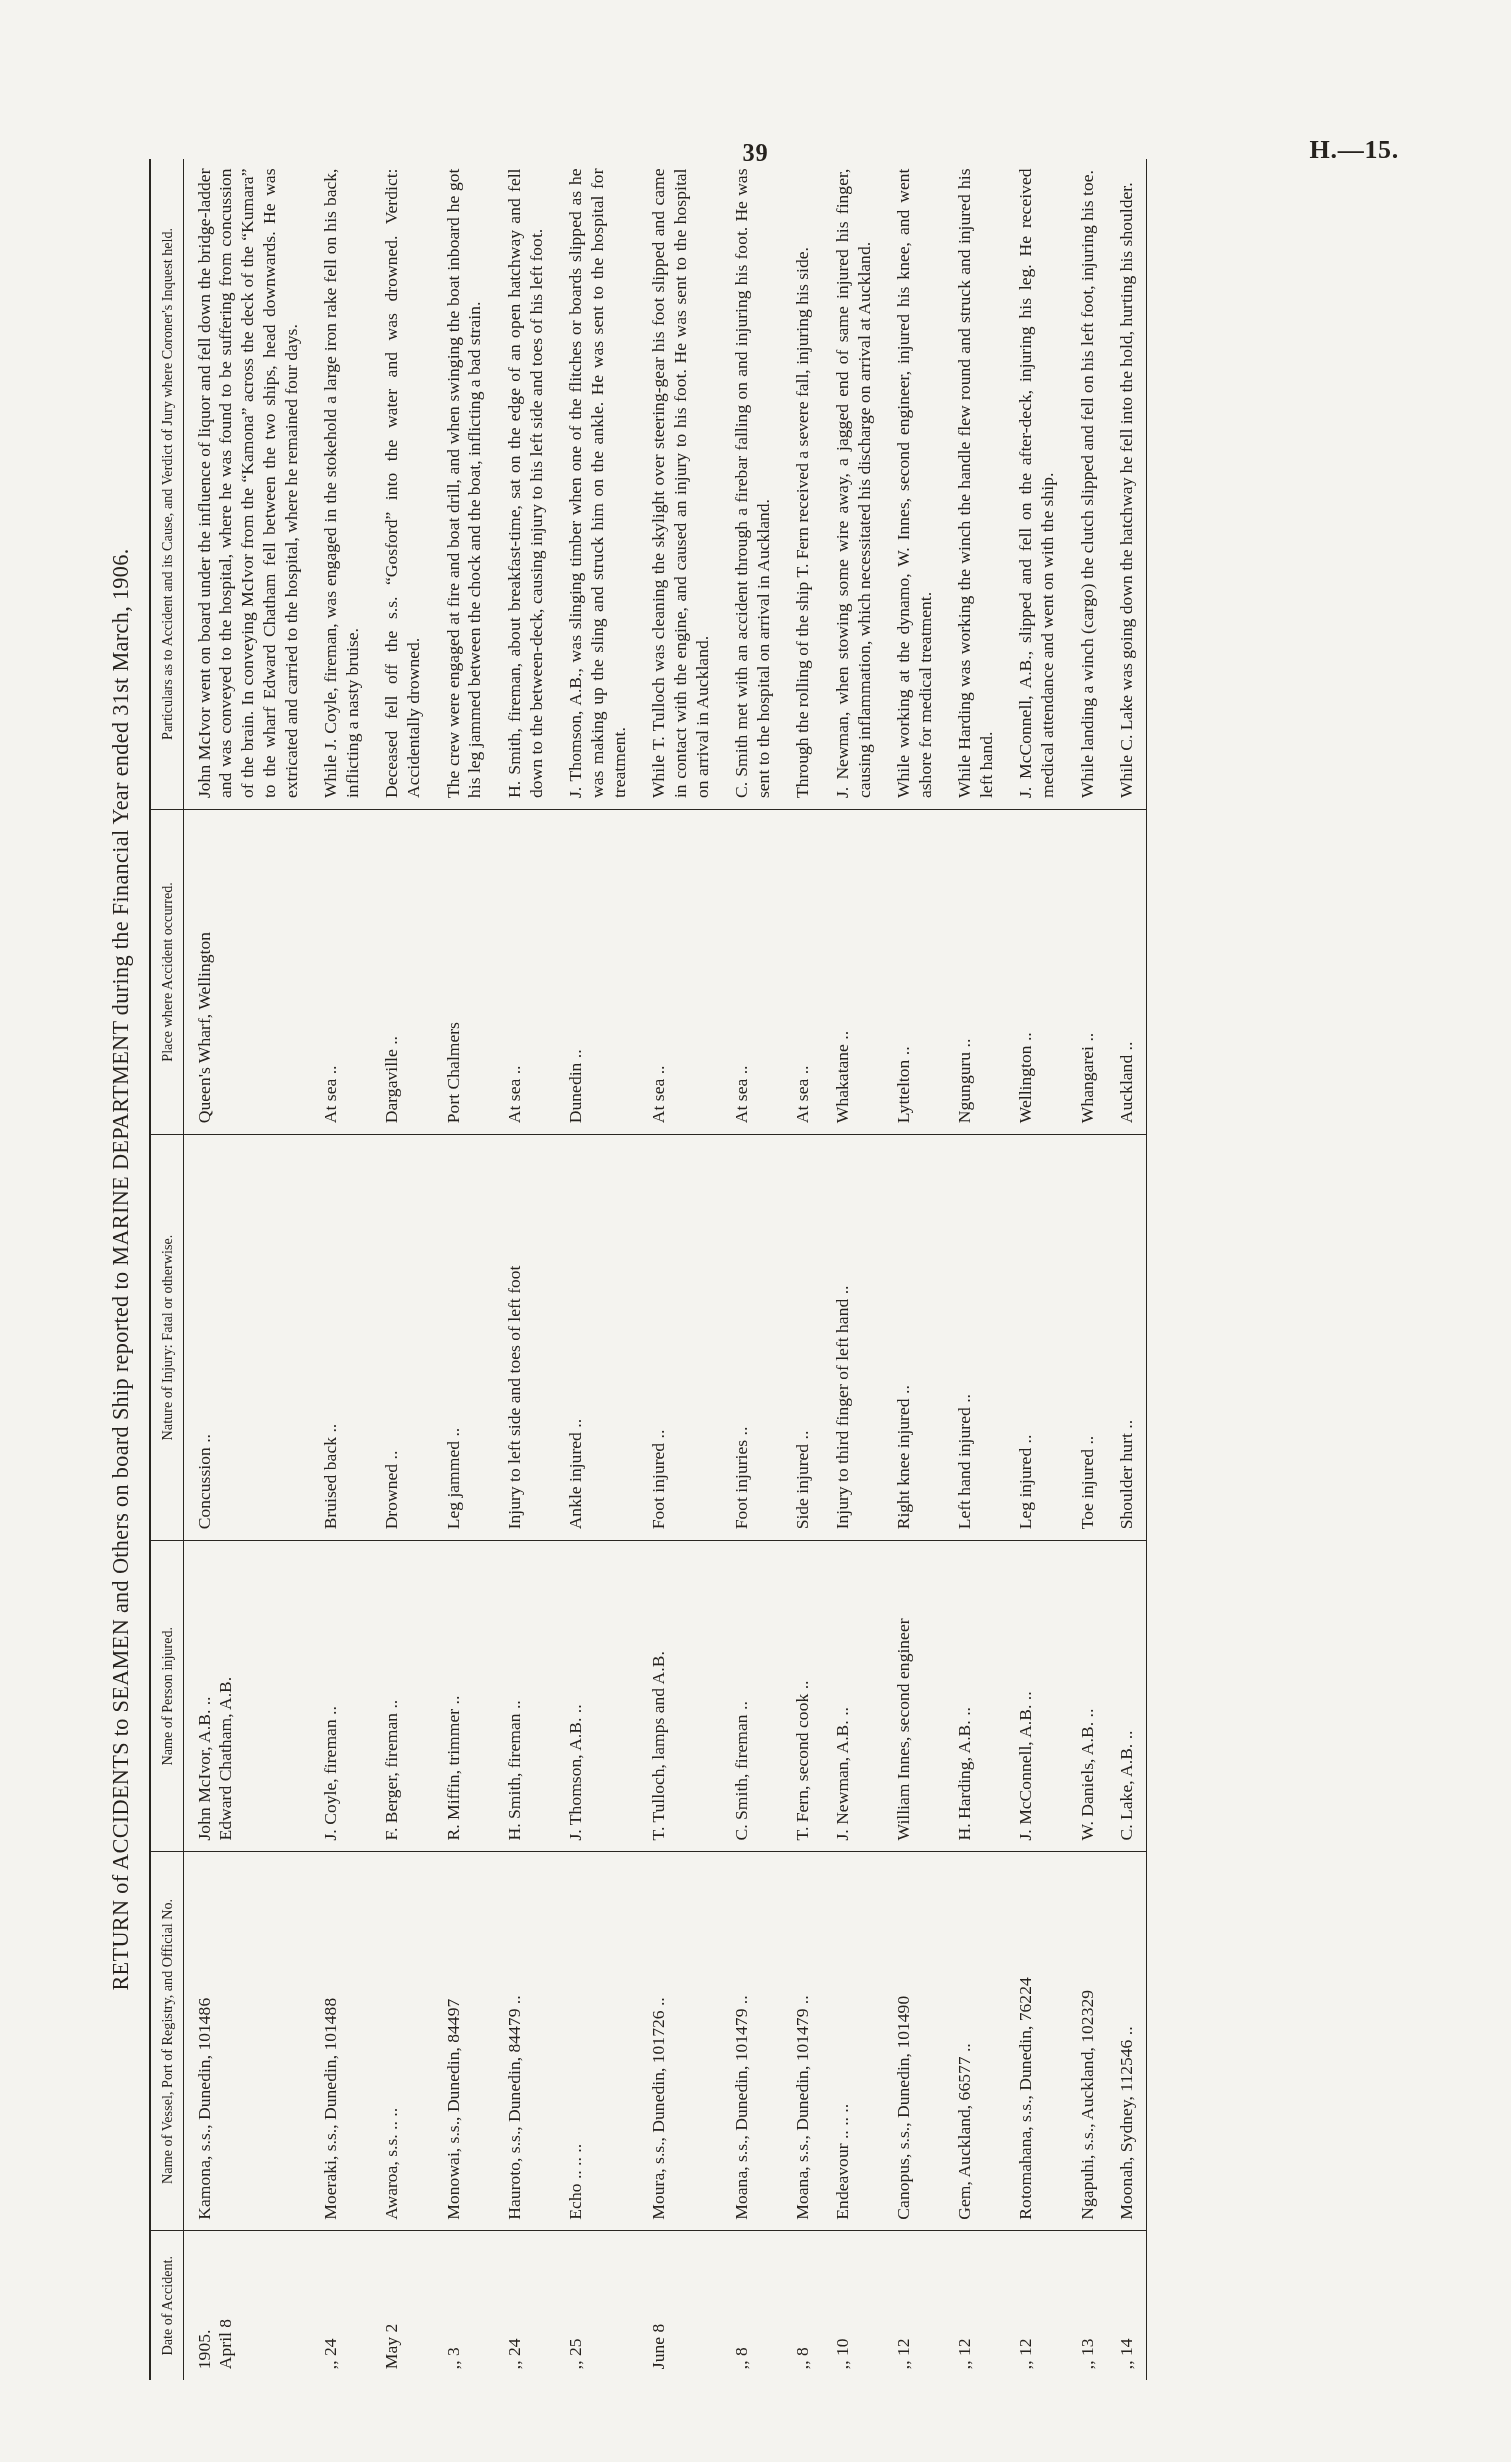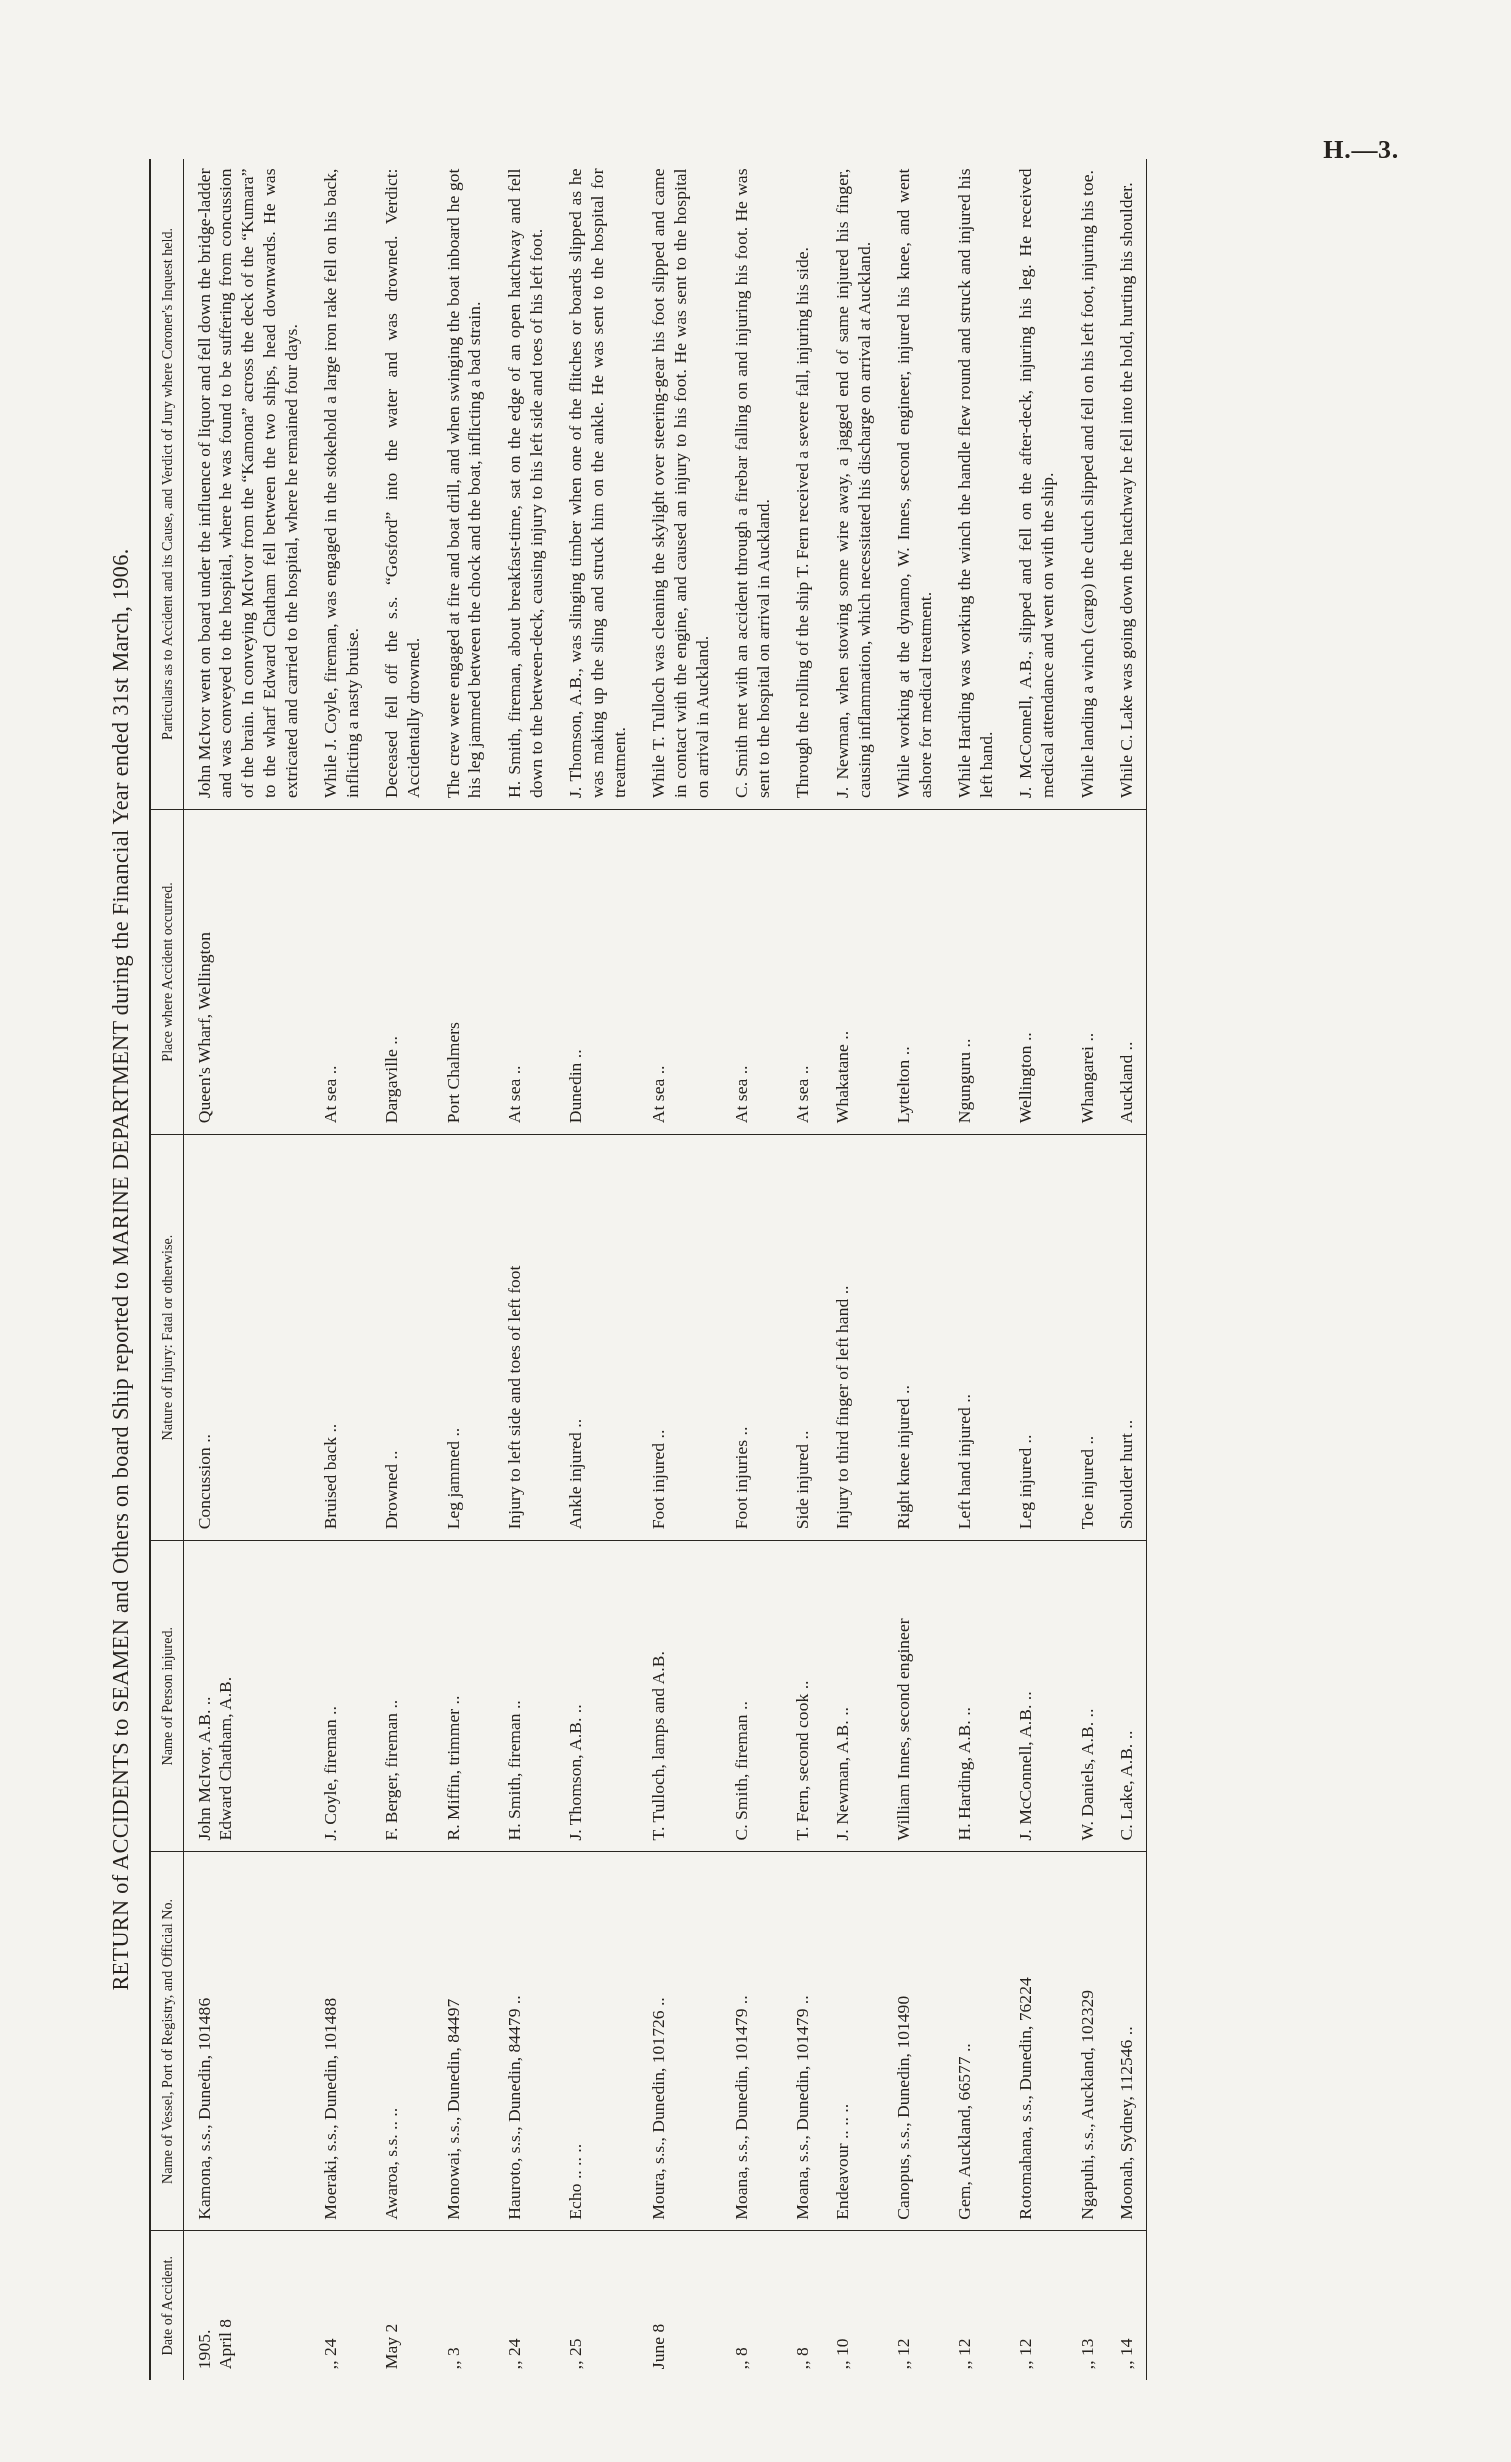--- a/index.html
+++ b/index.html
@@ -80,21 +80,22 @@
   .c-date, .c-person { white-space: pre-line; }
   .c-date { text-align: left; padding-left: 13.5px; }
   .c-particulars { text-align: justify; padding-right: 13.5px; }
   .c-vessel, .c-person, .c-nature, .c-place { text-align: left; }
 </style>
 </head>
 <body>
 
 <div class="page">
 
-  <div class="paper-ref">H.—3.</div>
+  <div class="page-number">39</div>
+  <div class="paper-ref">H.—15.</div>
 
   <div class="rot">
 
     <div class="doc-title">RETURN of ACCIDENTS to SEAMEN and Others on board Ship reported to MARINE DEPARTMENT during the Financial Year ended 31st March, 1906.</div>
 
     <table class="return-table">
       <colgroup>
         <col style="width:149px">
         <col style="width:379px">
         <col style="width:311px">

